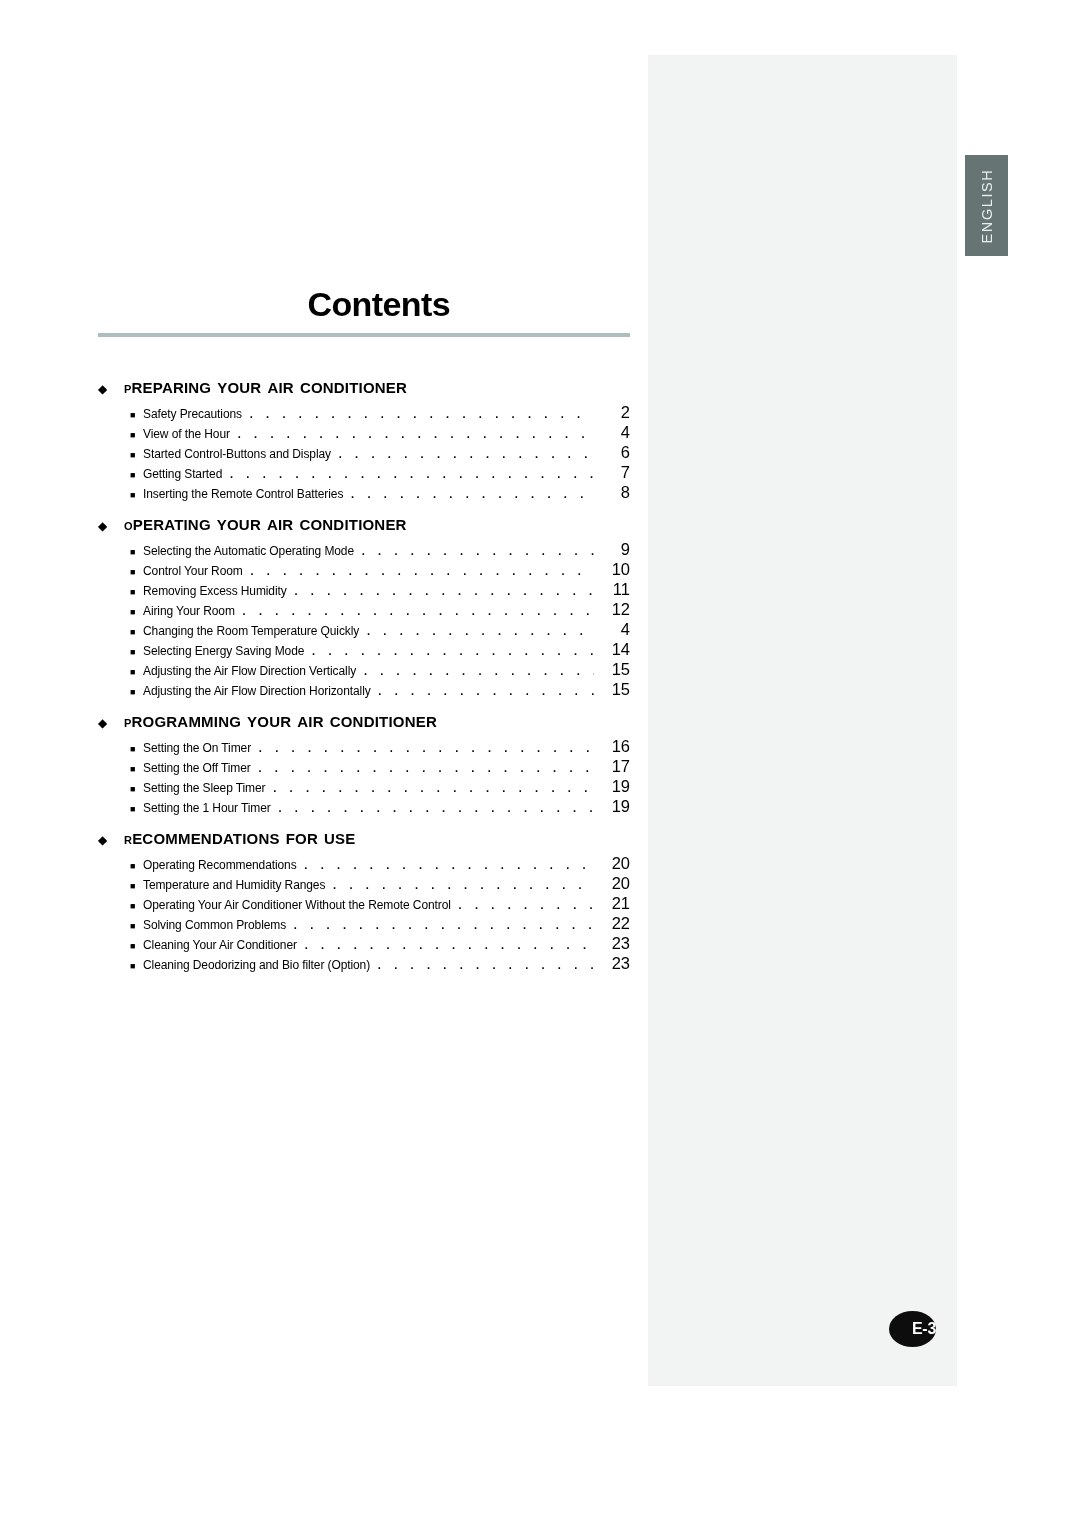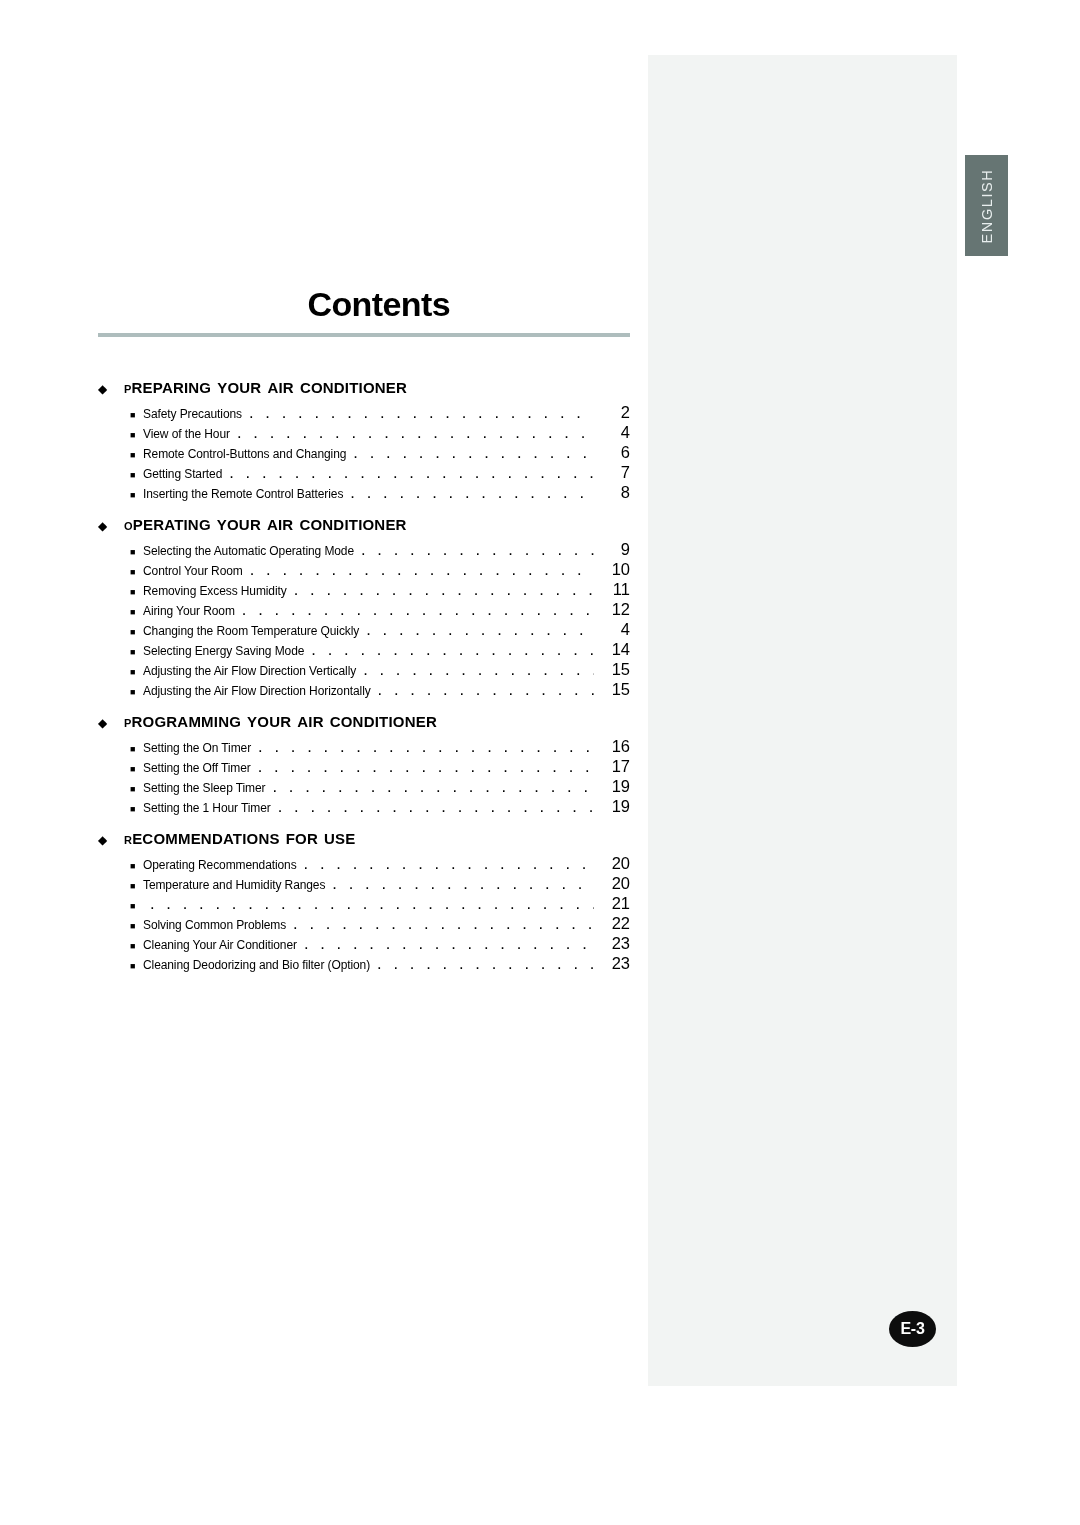--- a/index.html
+++ b/index.html
@@ -51,21 +51,21 @@
   #page-badge {
     position: absolute;
     left: 889px;
     top: 1311px;
     width: 47px;
     height: 36px;
     background: #0d0d0d;
     border-radius: 50%;
     display: flex;
     align-items: center;
-    justify-content: center;
+    justify-content: flex-end;
   }
   #page-badge .badge-text {
     color: #ffffff;
     font-size: 16px;
     font-weight: bold;
     letter-spacing: -0.3px;
     line-height: 1;
   }
 
   
@@ -191,21 +191,21 @@
           <span class="entry-page">2</span>
         </div>
         <div class="toc-row">
           <span class="sq">■</span>
           <span class="entry-title">View of the Hour</span>
           <span class="leader">. . . . . . . . . . . . . . . . . . . . . . . . . . . . . . . . . . . . . . . . . . . . . . . . . . . . . . . . . . . . . . . . . . . . . . . . . .</span>
           <span class="entry-page">4</span>
         </div>
         <div class="toc-row">
           <span class="sq">■</span>
-          <span class="entry-title">Remote Control-Buttons and Changing</span>
+          <span class="entry-title">Started Control-Buttons and Display</span>
           <span class="leader">. . . . . . . . . . . . . . . . . . . . . . . . . . . . . . . . . . . . . . . . . . . . . . . . . . . . . . . . . . . . . . . . . . . . . . . . . .</span>
           <span class="entry-page">6</span>
         </div>
         <div class="toc-row">
           <span class="sq">■</span>
           <span class="entry-title">Getting Started</span>
           <span class="leader">. . . . . . . . . . . . . . . . . . . . . . . . . . . . . . . . . . . . . . . . . . . . . . . . . . . . . . . . . . . . . . . . . . . . . . . . . .</span>
           <span class="entry-page">7</span>
         </div>
         <div class="toc-row">
@@ -311,20 +311,21 @@
           <span class="entry-page">20</span>
         </div>
         <div class="toc-row">
           <span class="sq">■</span>
           <span class="entry-title">Temperature and Humidity Ranges</span>
           <span class="leader">. . . . . . . . . . . . . . . . . . . . . . . . . . . . . . . . . . . . . . . . . . . . . . . . . . . . . . . . . . . . . . . . . . . . . . . . . .</span>
           <span class="entry-page">20</span>
         </div>
         <div class="toc-row">
           <span class="sq">■</span>
+          <span class="entry-title">Operating Your Air Conditioner Without the Remote Control</span>
           <span class="leader">. . . . . . . . . . . . . . . . . . . . . . . . . . . . . . . . . . . . . . . . . . . . . . . . . . . . . . . . . . . . . . . . . . . . . . . . . .</span>
           <span class="entry-page">21</span>
         </div>
         <div class="toc-row">
           <span class="sq">■</span>
           <span class="entry-title">Solving Common Problems</span>
           <span class="leader">. . . . . . . . . . . . . . . . . . . . . . . . . . . . . . . . . . . . . . . . . . . . . . . . . . . . . . . . . . . . . . . . . . . . . . . . . .</span>
           <span class="entry-page">22</span>
         </div>
         <div class="toc-row">

